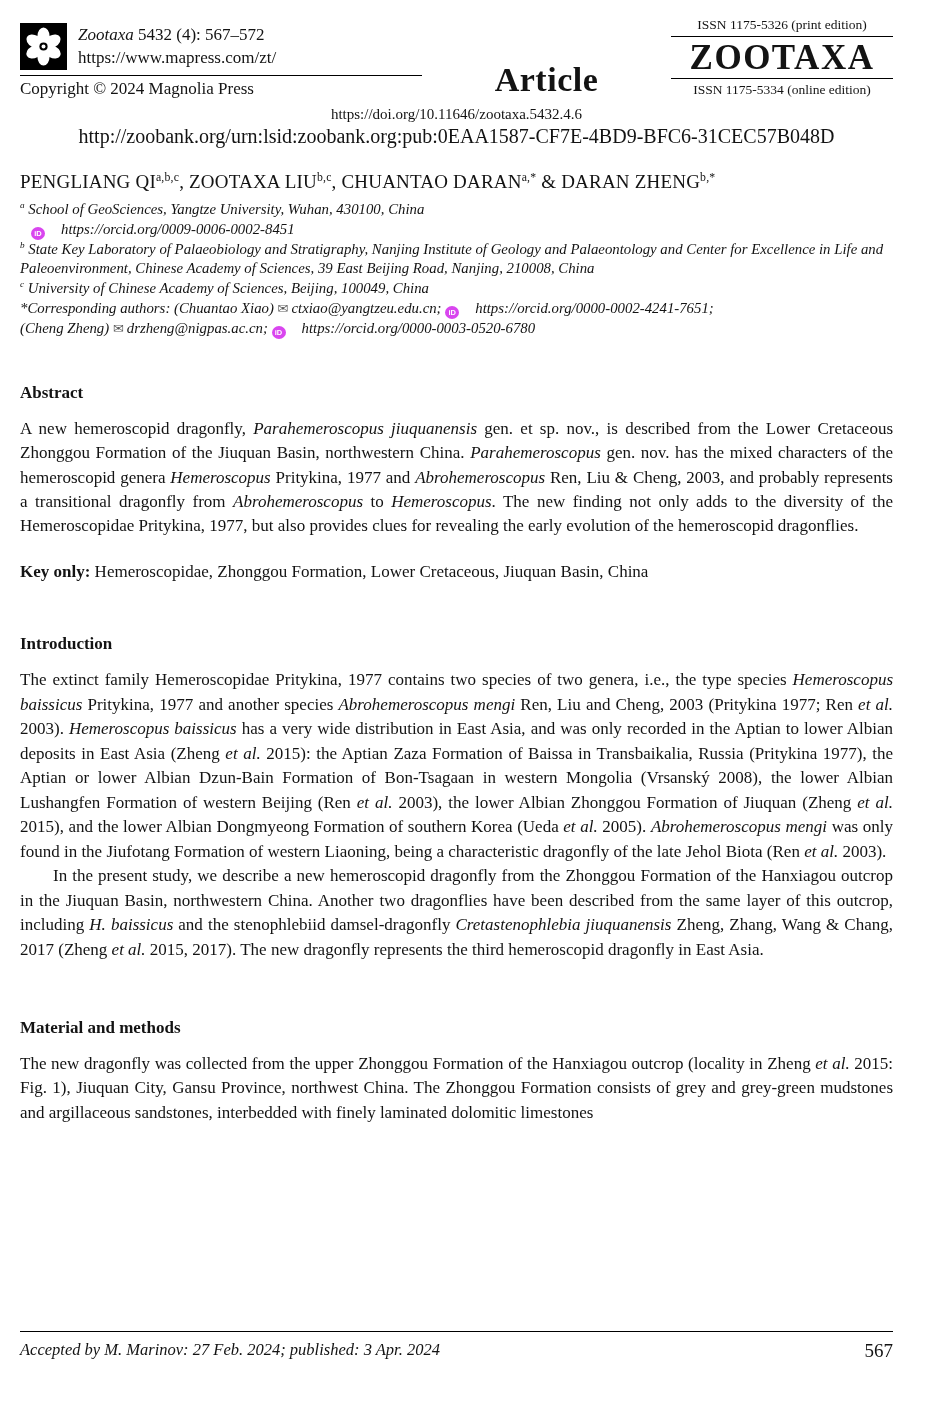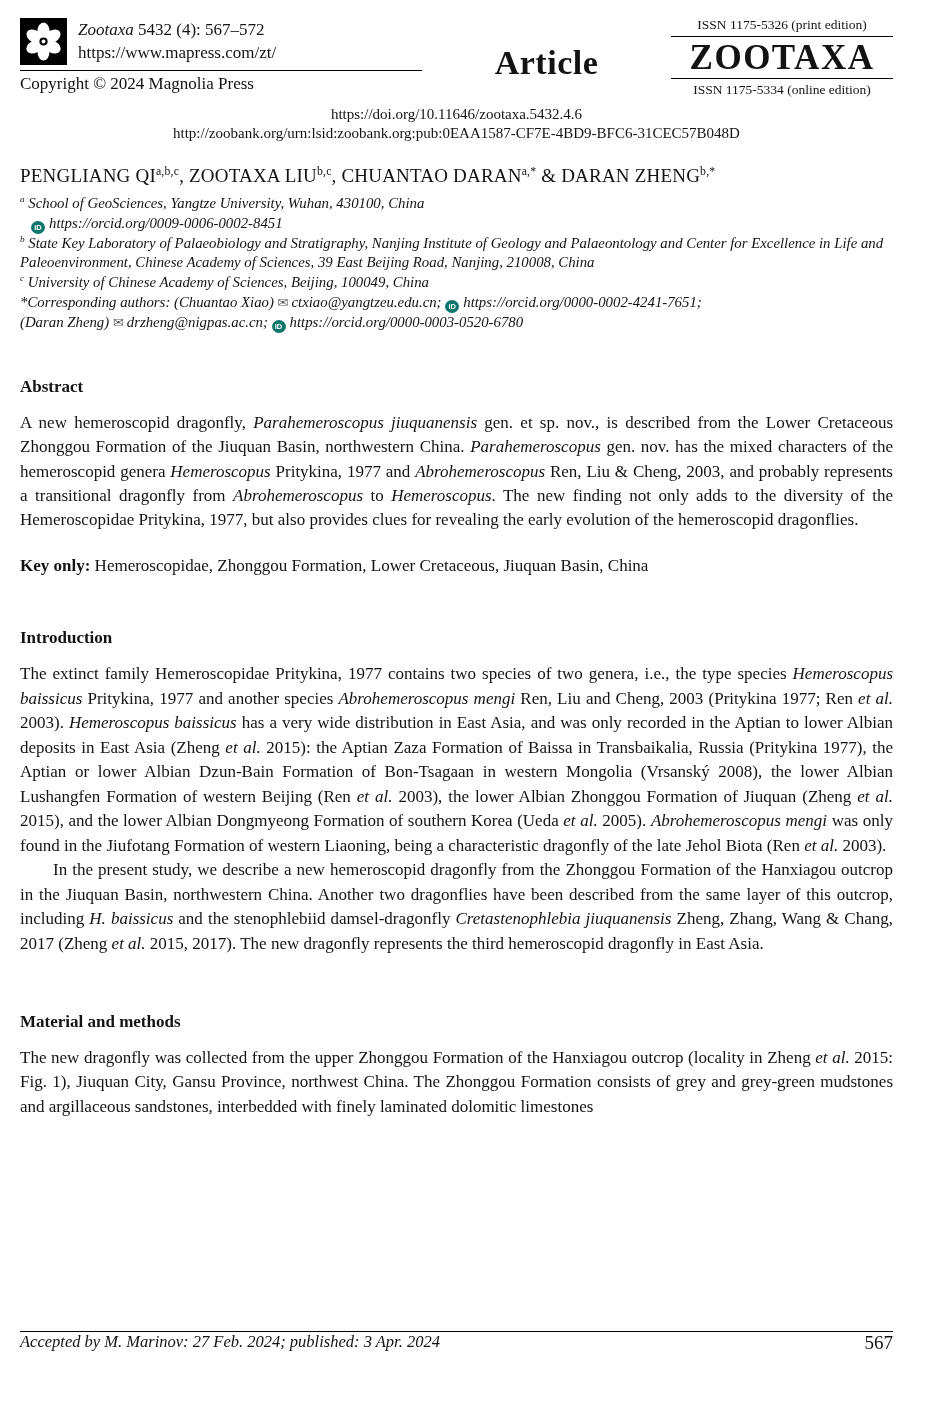--- a/index.html
+++ b/index.html
@@ -12,65 +12,65 @@
     color:#131313;
     font-family:"Liberation Serif", serif;
     overflow:hidden;
   }
   .it{font-style:italic;}
   .bd{font-weight:bold;}
   .lnk{color:inherit;text-decoration:none;}
   sup{font-size:0.62em;line-height:0;vertical-align:super;}
 
   
-  .header-top{display:flex;align-items:center;}
+  .header-top{display:flex;align-items:flex-end;}
   .header-left{width:402px;flex:none;}
   .hl-row{display:flex;gap:11px;align-items:flex-start;}
   .logo{width:47px;height:47px;flex:none;}
   .jlines{font-size:17px;line-height:1.35;padding-top:1px;}
   .copyright-rule{border-top:1.6px solid #000;margin-top:5px;}
   .copyright{font-size:17px;padding-top:3px;}
   .article-label{flex:1;text-align:center;font-size:34px;font-weight:bold;padding-top:14px;letter-spacing:0.5px;}
   .header-right{width:222px;flex:none;text-align:center;font-size:13.5px;line-height:1.3;padding-top:2px;}
   .issn-rule{border-top:1.5px solid #000;margin:2px 0;}
   .wordmark{font-size:35px;font-weight:bold;letter-spacing:1.5px;line-height:1.08;}
   .doi-line{text-align:center;font-size:15px;margin-top:7px;}
-  .zoobank-line{text-align:center;font-size:15px;margin-top:2px;}
+  .zoobank-line{text-align:center;font-size:20px;margin-top:2px;}
 
   
   .title{font-size:25px;font-weight:bold;line-height:1.35;margin:26px 0 0 0;max-width:810px;}
   .authors{margin-top:23px;font-size:19px;letter-spacing:0.2px;}
   .front-lines{margin-top:7px;}
   .front-line{font-size:14.8px;line-height:1.33;}
   .front-line.orcid{padding-left:11px;}
   .inline-icon{display:inline-block;font-style:normal;}
   .inline-icon.orcid{
     width:14px;height:13px;border-radius:50%;
-    background:#0f766e;color:#fff;
+    background:#d946ef;color:#fff;
     font-family:"Liberation Sans",sans-serif;
     font-size:7.5px;font-weight:bold;text-align:center;line-height:13px;
-    margin-right:4px;vertical-align:-2px;
+    margin-right:16px;vertical-align:-2px;
   }
   .inline-icon.email{color:#5a5a5a;font-size:13px;margin-right:3px;}
 
   
   .sec-heading{font-size:17px;font-weight:bold;margin:0;}
   .h-abstract{margin-top:44px;}
   .h-intro{margin-top:50px;}
   .h-methods{margin-top:56px;}
   .para{font-size:17px;line-height:1.44;text-align:justify;margin:14px 0 0 0;}
   .para.indent{text-indent:33px;margin-top:0;}
   .keywords{font-size:17px;line-height:1.44;margin-top:21px;}
 
   
   .footer{
     position:absolute;left:20px;right:37px;top:1331px;
     border-top:1.6px solid #000;
     display:flex;justify-content:space-between;align-items:flex-start;
-    padding-top:0;
+    padding-top:8px;
   }
   .accepted{font-style:italic;font-size:16.5px;}
   .pageno{font-size:19px;}
 </style>
 </head>
 <body>
 
 <div class="page">
 
   <div class="header-top">
@@ -116,21 +116,21 @@
 
 
   <div class="authors"><span>PENGLIANG QI</span><sup>a,b,c</sup><span>, ZOOTAXA LIU</span><sup>b,c</sup><span>, CHUANTAO DARAN</span><sup>a,*</sup><span> &amp; DARAN ZHENG</span><sup>b,*</sup></div>
 
   <div class="front-lines">
       <div class="front-line aff"><sup class="it">a</sup><span class="it"> School of GeoSciences, Yangtze University, Wuhan, 430100, China</span></div>
       <div class="front-line orcid"><span class="inline-icon orcid">iD</span><span class="it lnk">https://orcid.org/0009-0006-0002-8451</span></div>
       <div class="front-line aff"><sup class="it">b</sup><span class="it"> State Key Laboratory of Palaeobiology and Stratigraphy, Nanjing Institute of Geology and Palaeontology and Center for Excellence in Life and Paleoenvironment, Chinese Academy of Sciences, 39 East Beijing Road, Nanjing, 210008, China</span></div>
       <div class="front-line aff"><sup class="it">c</sup><span class="it"> University of Chinese Academy of Sciences, Beijing, 100049, China</span></div>
       <div class="front-line corr"><span class="it">*Corresponding authors: (Chuantao Xiao) </span><span class="inline-icon email">✉</span><span class="it lnk">ctxiao@yangtzeu.edu.cn; </span><span class="inline-icon orcid">iD</span><span class="it lnk">https://orcid.org/0000-0002-4241-7651;</span></div>
-      <div class="front-line corr"><span class="it">(Daran Zheng) </span><span class="inline-icon email">✉</span><span class="it lnk">drzheng@nigpas.ac.cn; </span><span class="inline-icon orcid">iD</span><span class="it lnk">https://orcid.org/0000-0003-0520-6780</span></div>
+      <div class="front-line corr"><span class="it">(Cheng Zheng) </span><span class="inline-icon email">✉</span><span class="it lnk">drzheng@nigpas.ac.cn; </span><span class="inline-icon orcid">iD</span><span class="it lnk">https://orcid.org/0000-0003-0520-6780</span></div>
     </div>
 
   <h2 class="sec-heading h-abstract">Abstract</h2>
   <p class="para"><span>A new hemeroscopid dragonfly, </span><span class="it">Parahemeroscopus jiuquanensis</span><span> gen. et sp. nov., is described from the Lower Cretaceous Zhonggou Formation of the Jiuquan Basin, northwestern China. </span><span class="it">Parahemeroscopus</span><span> gen. nov. has the mixed characters of the hemeroscopid genera </span><span class="it">Hemeroscopus</span><span> Pritykina, 1977 and </span><span class="it">Abrohemeroscopus</span><span> Ren, Liu &amp; Cheng, 2003, and probably represents a transitional dragonfly from </span><span class="it">Abrohemeroscopus</span><span> to </span><span class="it">Hemeroscopus</span><span>. The new finding not only adds to the diversity of the Hemeroscopidae Pritykina, 1977, but also provides clues for revealing the early evolution of the hemeroscopid dragonflies.</span></p>
 
   <p class="keywords"><span class="bd">Key only: </span><span>Hemeroscopidae, Zhonggou Formation, Lower Cretaceous, Jiuquan Basin, China</span></p>
 
   <h2 class="sec-heading h-intro">Introduction</h2>
   <p class="para"><span>The extinct family Hemeroscopidae Pritykina, 1977 contains two species of two genera, i.e., the type species </span><span class="it">Hemeroscopus baissicus</span><span> Pritykina, 1977 and another species </span><span class="it">Abrohemeroscopus mengi</span><span> Ren, Liu and Cheng, 2003 (Pritykina 1977; Ren </span><span class="it">et al.</span><span> 2003). </span><span class="it">Hemeroscopus baissicus</span><span> has a very wide distribution in East Asia, and was only recorded in the Aptian to lower Albian deposits in East Asia (Zheng </span><span class="it">et al.</span><span> 2015): the Aptian Zaza Formation of Baissa in Transbaikalia, Russia (Pritykina 1977), the Aptian or lower Albian Dzun-Bain Formation of Bon-Tsagaan in western Mongolia (Vrsanský 2008), the lower Albian Lushangfen Formation of western Beijing (Ren </span><span class="it">et al.</span><span> 2003), the lower Albian Zhonggou Formation of Jiuquan (Zheng </span><span class="it">et al.</span><span> 2015), and the lower Albian Dongmyeong Formation of southern Korea (Ueda </span><span class="it">et al.</span><span> 2005). </span><span class="it">Abrohemeroscopus mengi</span><span> was only found in the Jiufotang Formation of western Liaoning, being a characteristic dragonfly of the late Jehol Biota (Ren </span><span class="it">et al.</span><span> 2003).</span></p>
   <p class="para indent"><span>In the present study, we describe a new hemeroscopid dragonfly from the Zhonggou Formation of the Hanxiagou outcrop in the Jiuquan Basin, northwestern China. Another two dragonflies have been described from the same layer of this outcrop, including </span><span class="it">H. baissicus</span><span> and the stenophlebiid damsel-dragonfly </span><span class="it">Cretastenophlebia jiuquanensis</span><span> Zheng, Zhang, Wang &amp; Chang, 2017 (Zheng </span><span class="it">et al.</span><span> 2015, 2017). The new dragonfly represents the third hemeroscopid dragonfly in East Asia.</span></p>

